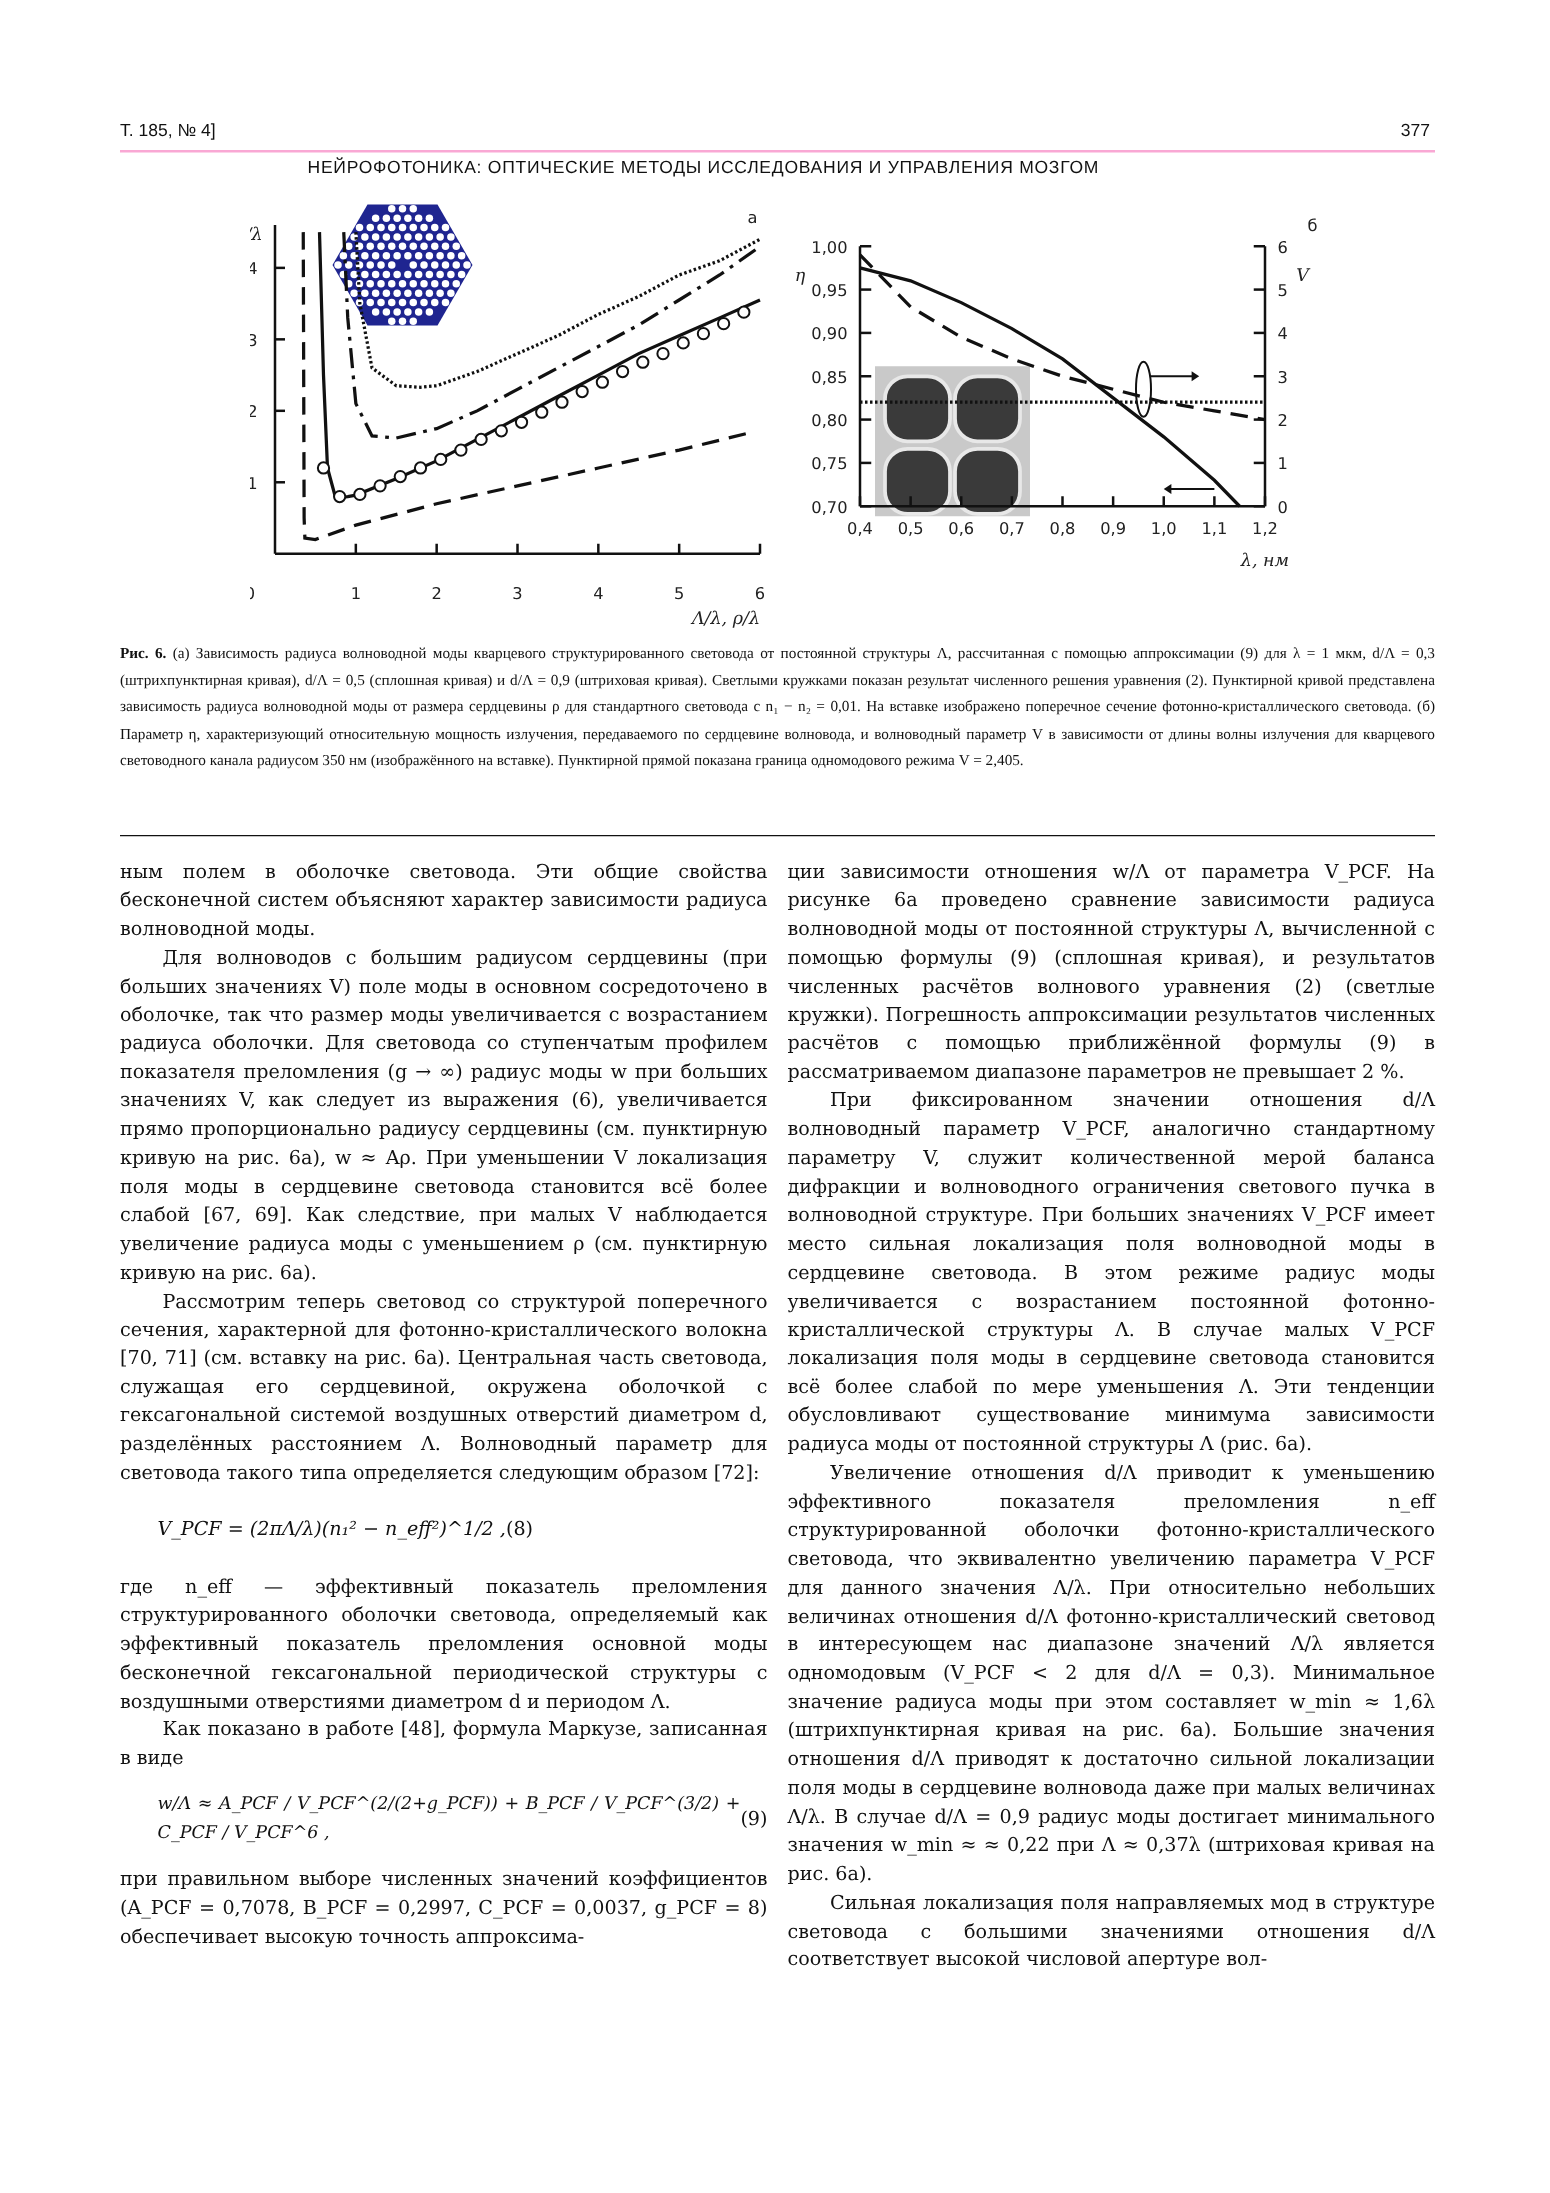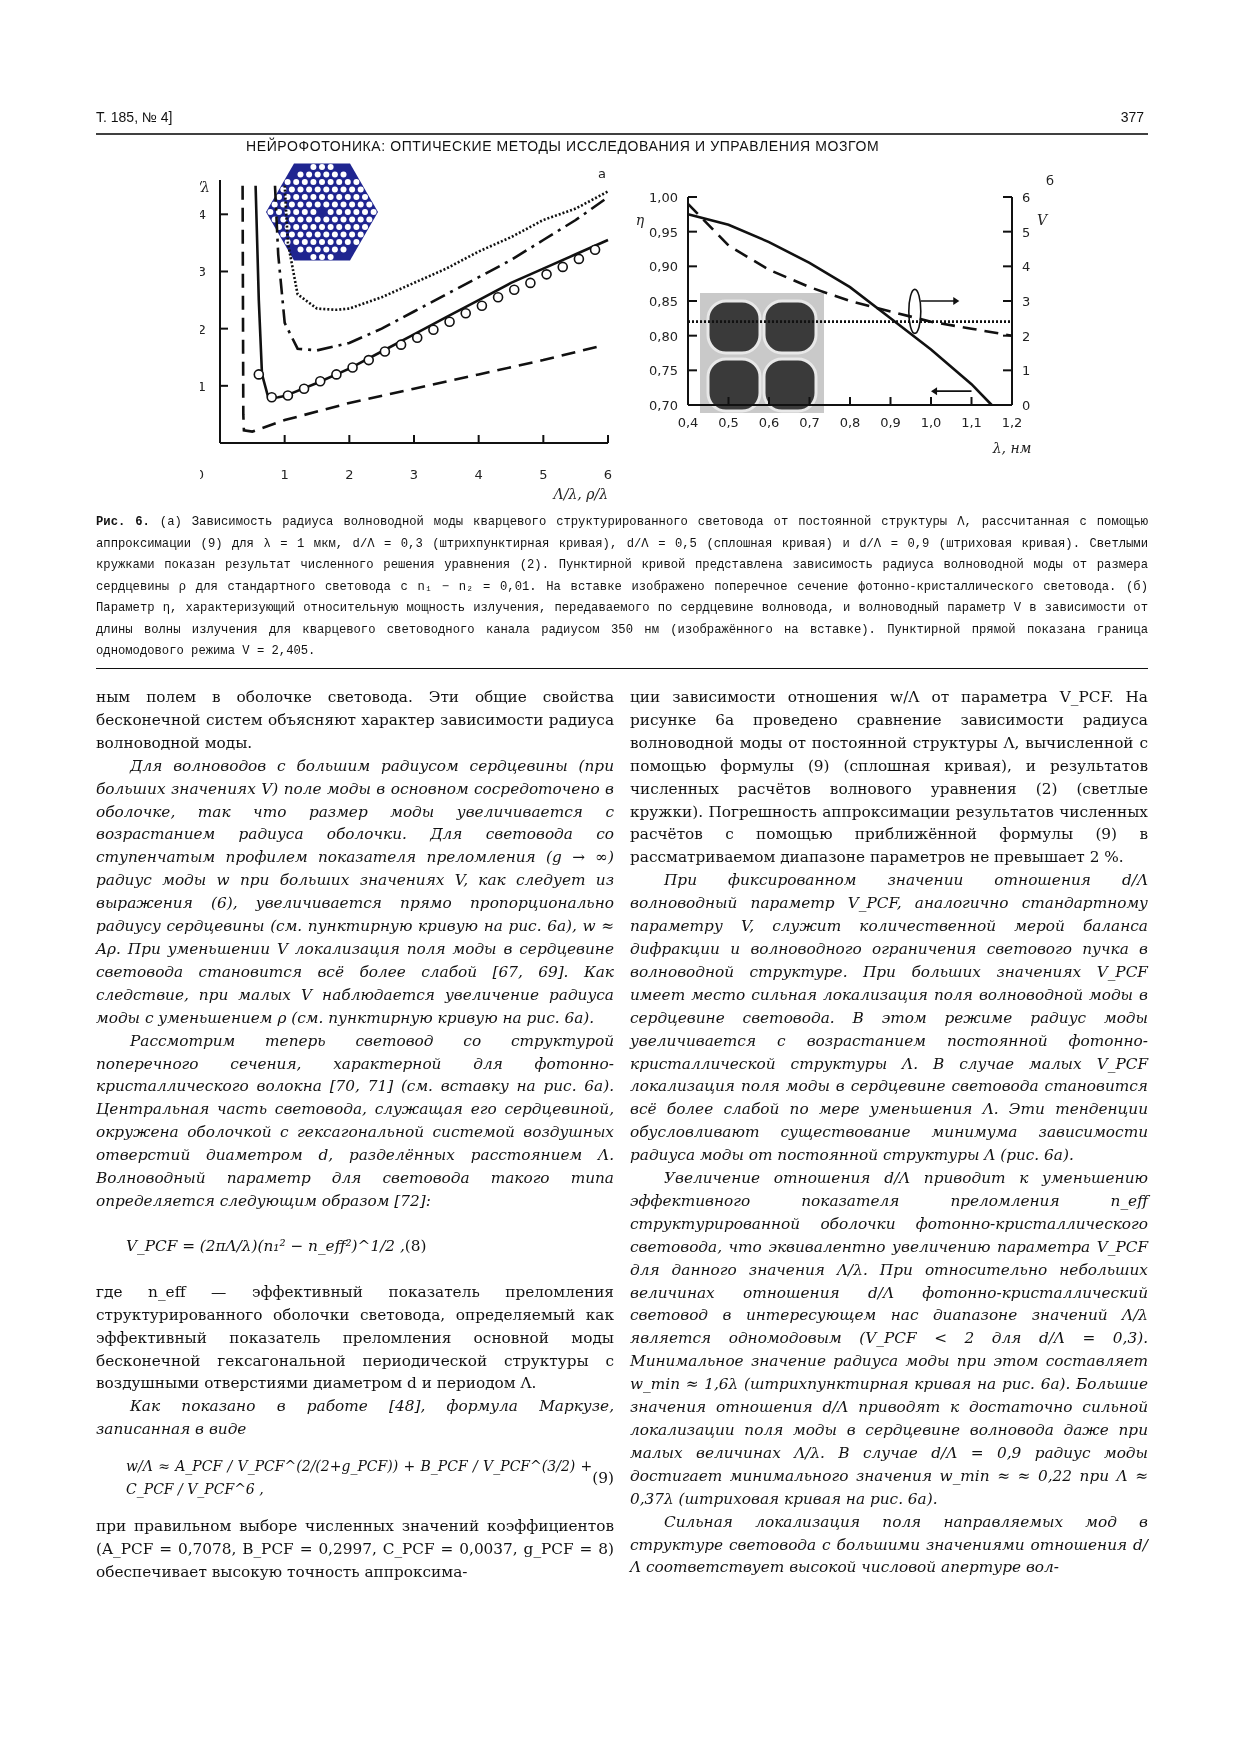--- a/index.html
+++ b/index.html
@@ -1,29 +1,29 @@
 <!DOCTYPE html>
 <html><head>
 <meta charset="utf-8">
 <style>
   html,body{margin:0;padding:0;background:#fff;}
   body{width:1240px;height:1754px;position:relative;overflow:hidden;color:#111;font-family:"DejaVu Serif",serif;}
-  .header{position:absolute;left:96px;top:105px;width:1052px;height:28px;border-bottom:2px solid #404040;font-family:"Liberation Sans",sans-serif;font-size:14px;}
+  .header{position:absolute;left:96px;top:92px;width:1052px;height:28px;border-bottom:2px solid #f9a8d4;font-family:"Liberation Sans",sans-serif;font-size:14px;}
   .header .vol{position:absolute;left:0;top:4px;}
   .header .title{position:absolute;left:150px;top:4px;letter-spacing:0.6px;margin-top:29px;}
   .header .pg{position:absolute;right:4px;top:4px;}
   svg{position:absolute;}
   .ax{font-family:"DejaVu Sans",sans-serif;font-size:13px;fill:#222;}
   .axi{font-family:"DejaVu Serif",serif;font-style:italic;font-size:14px;fill:#222;}
-  .caption{position:absolute;left:96px;top:512px;width:1052px;font-family:Liberation Mono, monospace;font-size:12.2px;line-height:21.5px;text-align:justify;}
+  .caption{position:absolute;left:96px;top:512px;width:1052px;font-family:Liberation Serif, serif;font-size:12.2px;line-height:21.5px;text-align:justify;}
   .caption b{font-weight:bold;}
   .rule{position:absolute;left:96px;top:668px;width:1052px;border-top:1.5px solid #111;}
   .col{position:absolute;top:686px;width:518px;font-size:15.3px;line-height:22.9px;text-align:justify;}
   .col p{margin:0;}
-  .col p.ind{text-indent:34px;font-style:italic;}
+  .col p.ind{text-indent:34px;}
   .col.left{left:96px;}
   .col.right{left:630px;}
   .eq{display:flex;align-items:center;height:68px;padding-left:30px;font-style:italic;}
   .eq .num{font-style:normal;}
   .eq2{height:74px;}
 </style>
 </head>
 <body>
 
 <div class="header">

